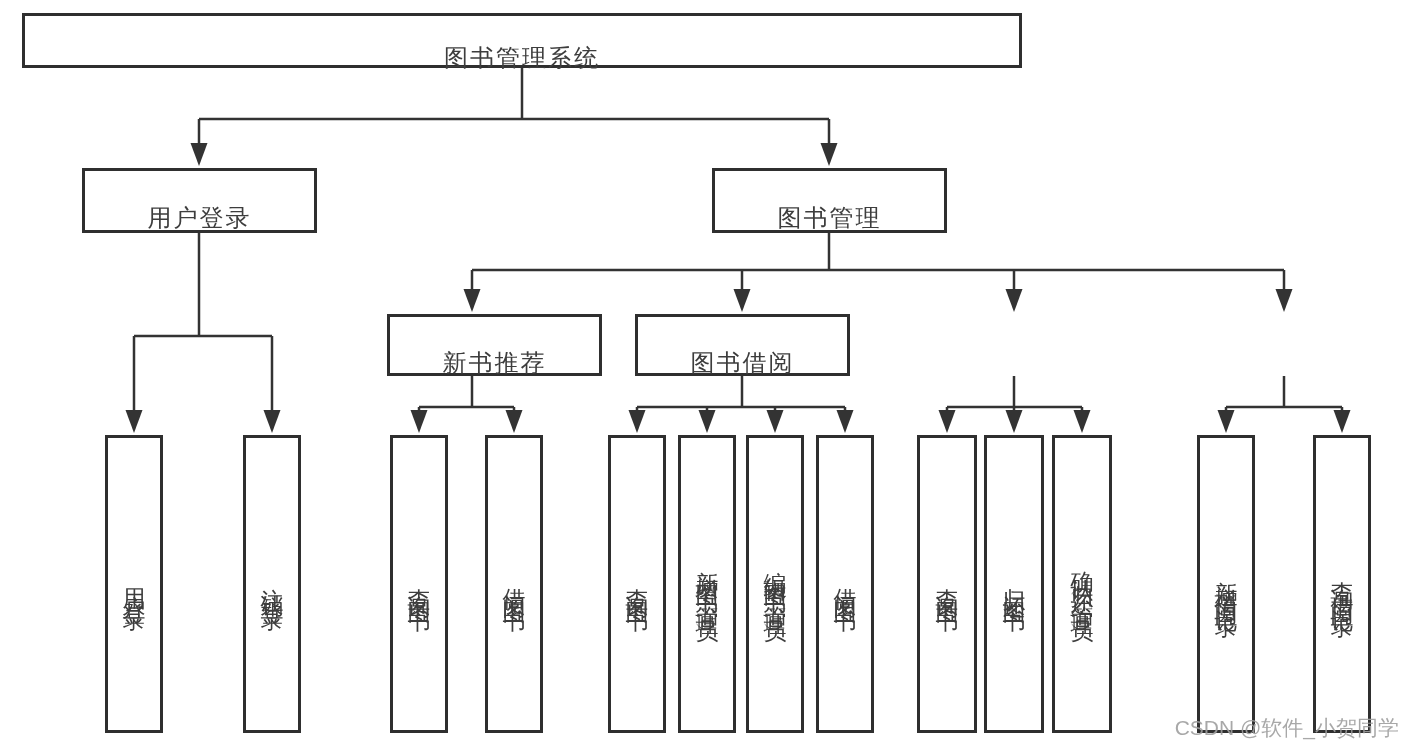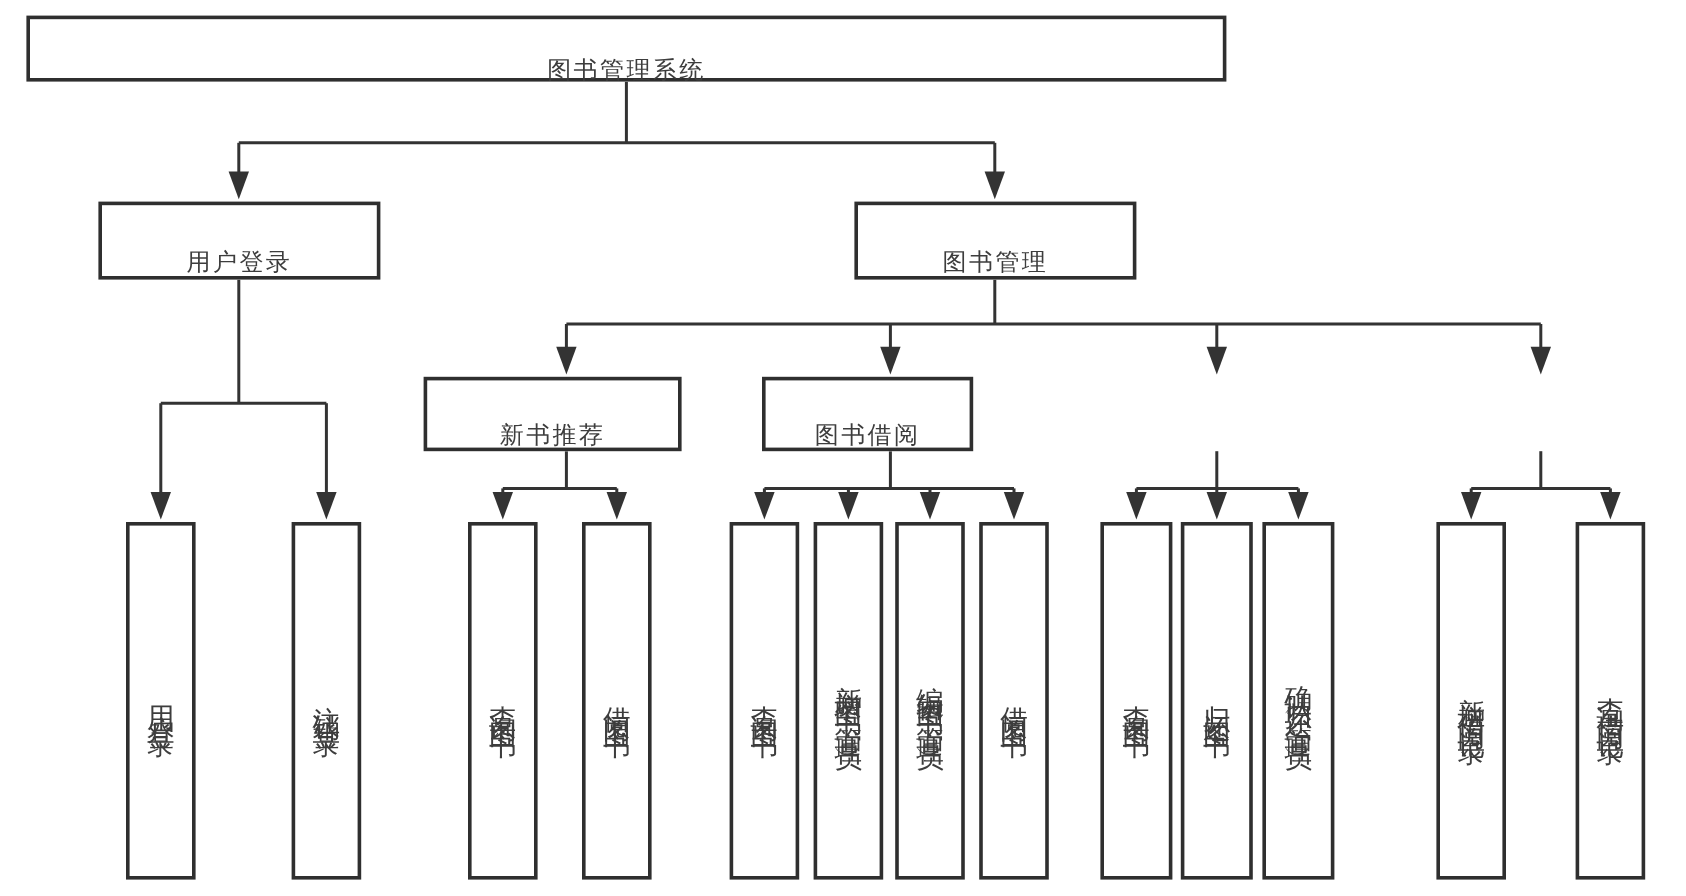--- a/index.html
+++ b/index.html
@@ -28,21 +28,21 @@
     box-sizing: border-box;
     background: #ffffff;
     border: 3px solid #2f2f2f;
     display: flex;
     align-items: center;
     justify-content: center;
     z-index: 2;
     color: #3d3d3d;
   }
   .node.h span {
-    font-size: 20px;
+    font-size: 24px;
     letter-spacing: 2px;
     white-space: nowrap;
     color: #3d3d3d;
     margin-top: 35px;
   }
   .node.v span {
     writing-mode: vertical-rl;
     text-orientation: upright;
     font-size: 23px;
     letter-spacing: 7px;
@@ -141,24 +141,24 @@
     <span>图书管理系统</span>
   </div>
 
   <div class="node h" style="left:82px; top:168px; width:235px; height:65px;">
     <span>用户登录</span>
   </div>
   <div class="node h" style="left:712px; top:168px; width:235px; height:65px;">
     <span>图书管理</span>
   </div>
 
-  <div class="node h" style="left:353px; top:314px; width:215px; height:62px;">
+  <div class="node h" style="left:387px; top:314px; width:215px; height:62px;">
     <span>新书推荐</span>
   </div>
-  <div class="node h" style="left:635px; top:314px; width:176px; height:62px;">
+  <div class="node h" style="left:635px; top:314px; width:215px; height:62px;">
     <span>图书借阅</span>
   </div>
 
   <div class="node v" style="left:105px; top:435px; width:58px; height:298px;">
     <span>用户登录</span>
   </div>
   <div class="node v" style="left:243px; top:435px; width:58px; height:298px;">
     <span>注销登录</span>
   </div>
 
@@ -192,14 +192,15 @@
     <span>确认归还（管理员）</span>
   </div>
 
   <div class="node v" style="left:1197px; top:435px; width:58px; height:298px;">
     <span>新增借阅记录</span>
   </div>
   <div class="node v" style="left:1313px; top:435px; width:58px; height:298px;">
     <span>查询借阅记录</span>
   </div>
 
+  <div class="watermark">CSDN @软件_小贺同学</div>
 
 </div>
 
 </body></html>

